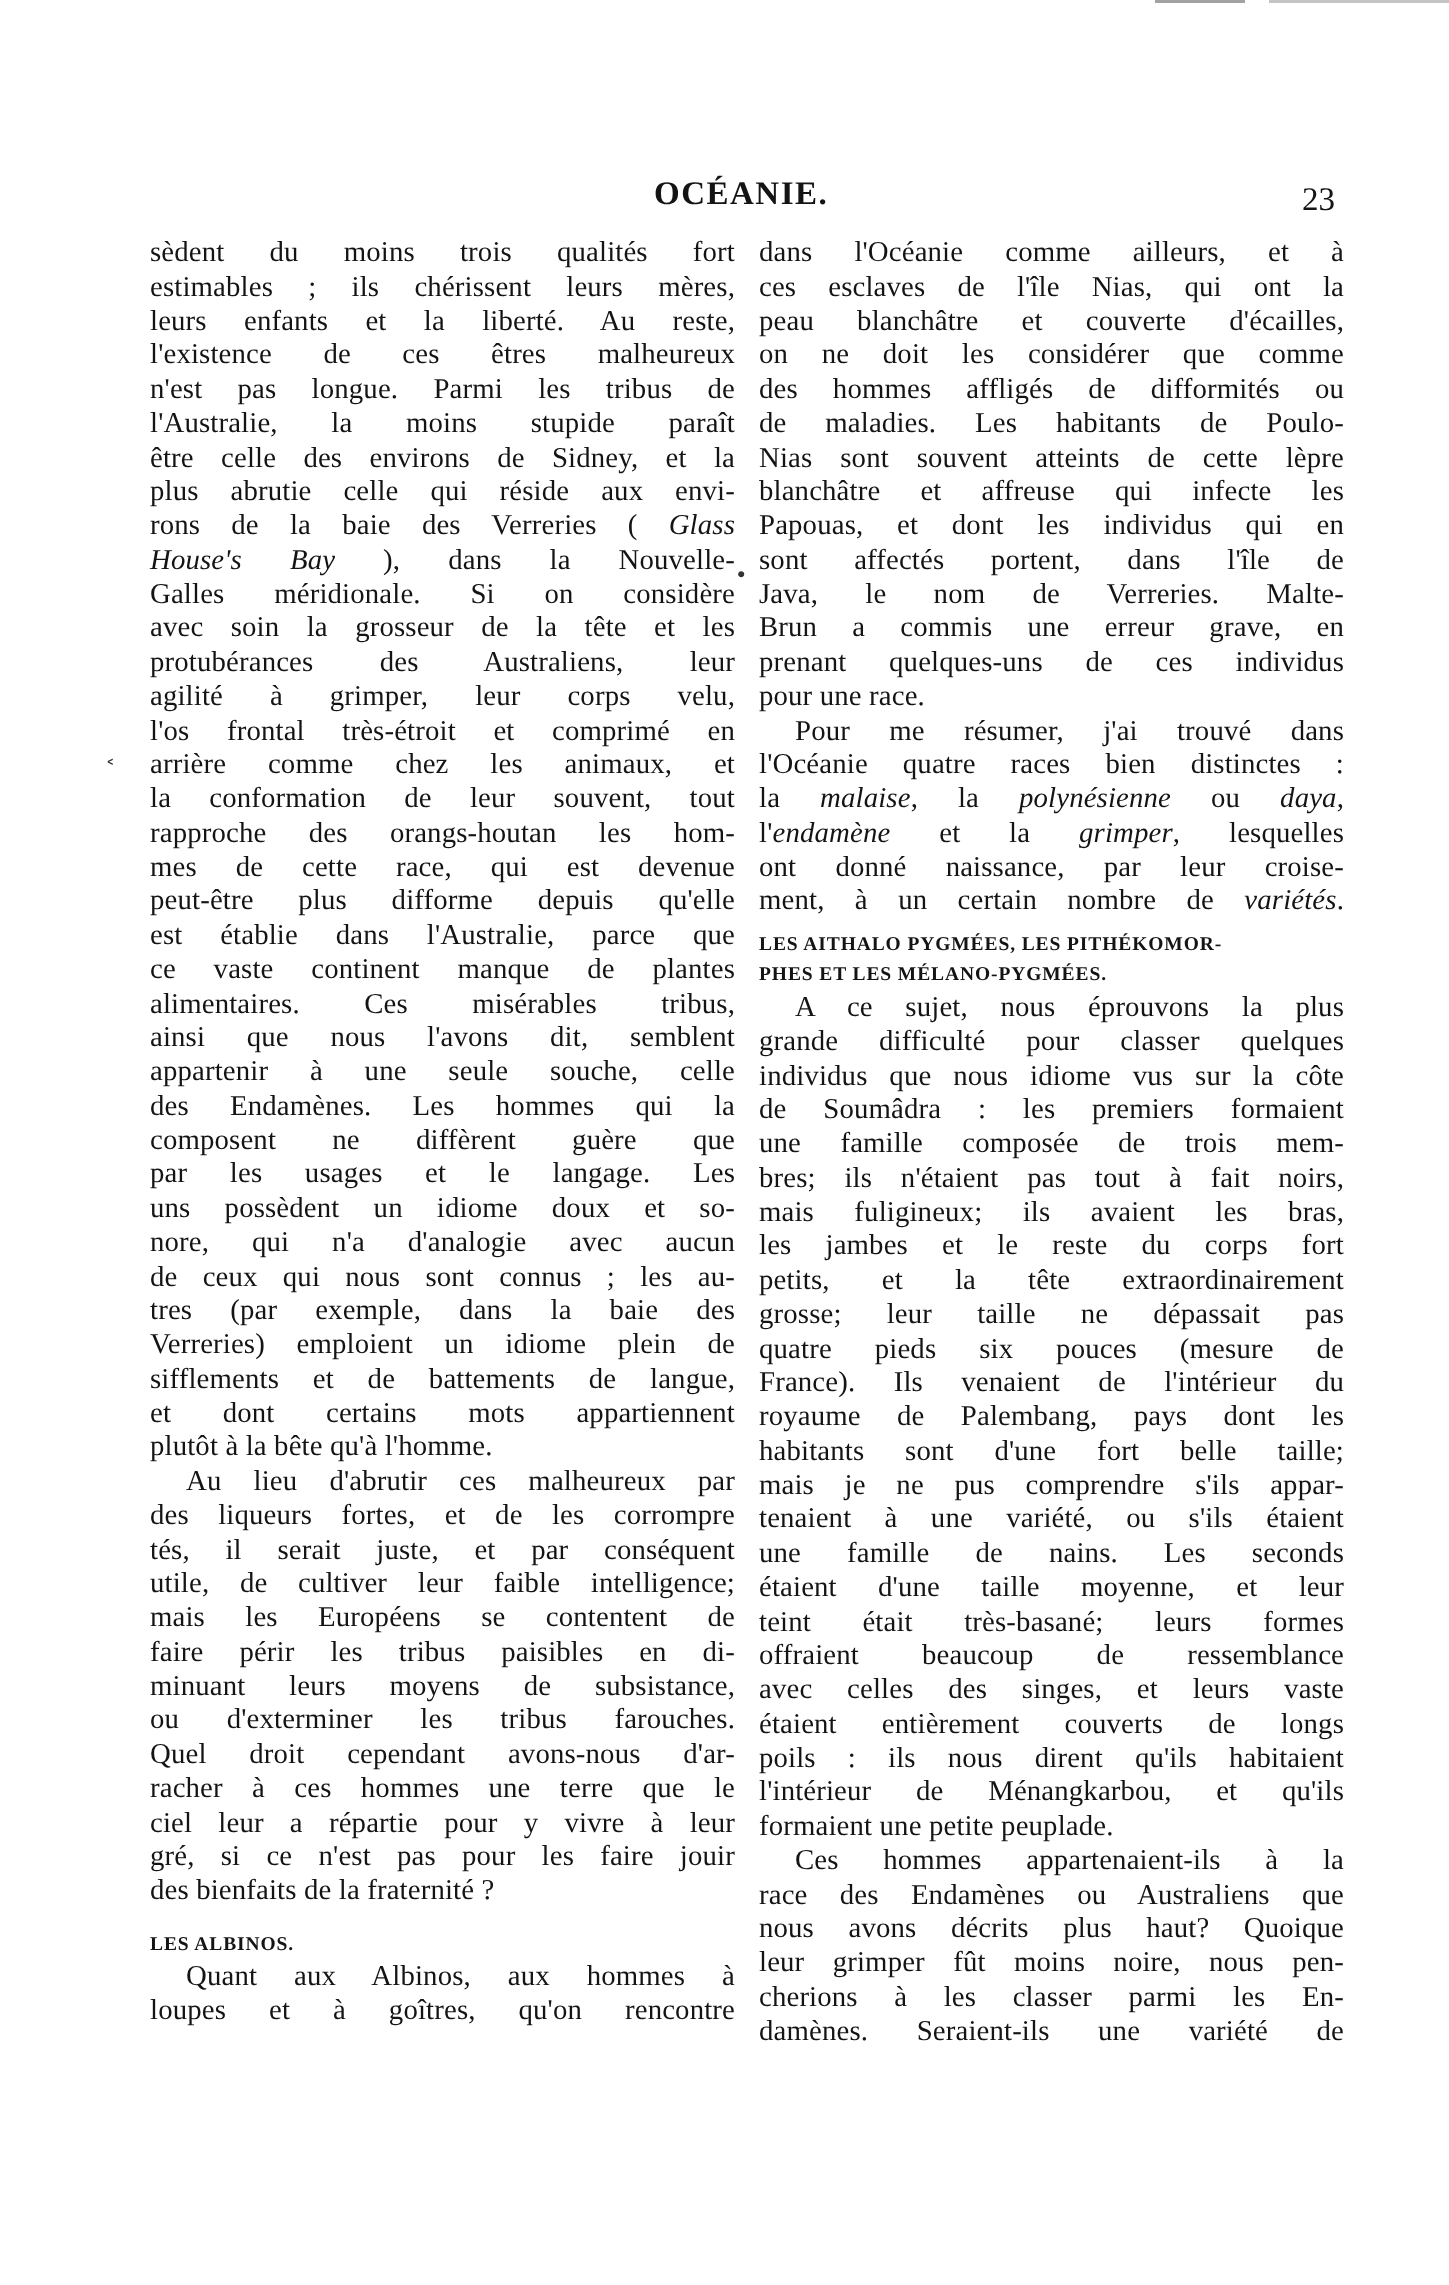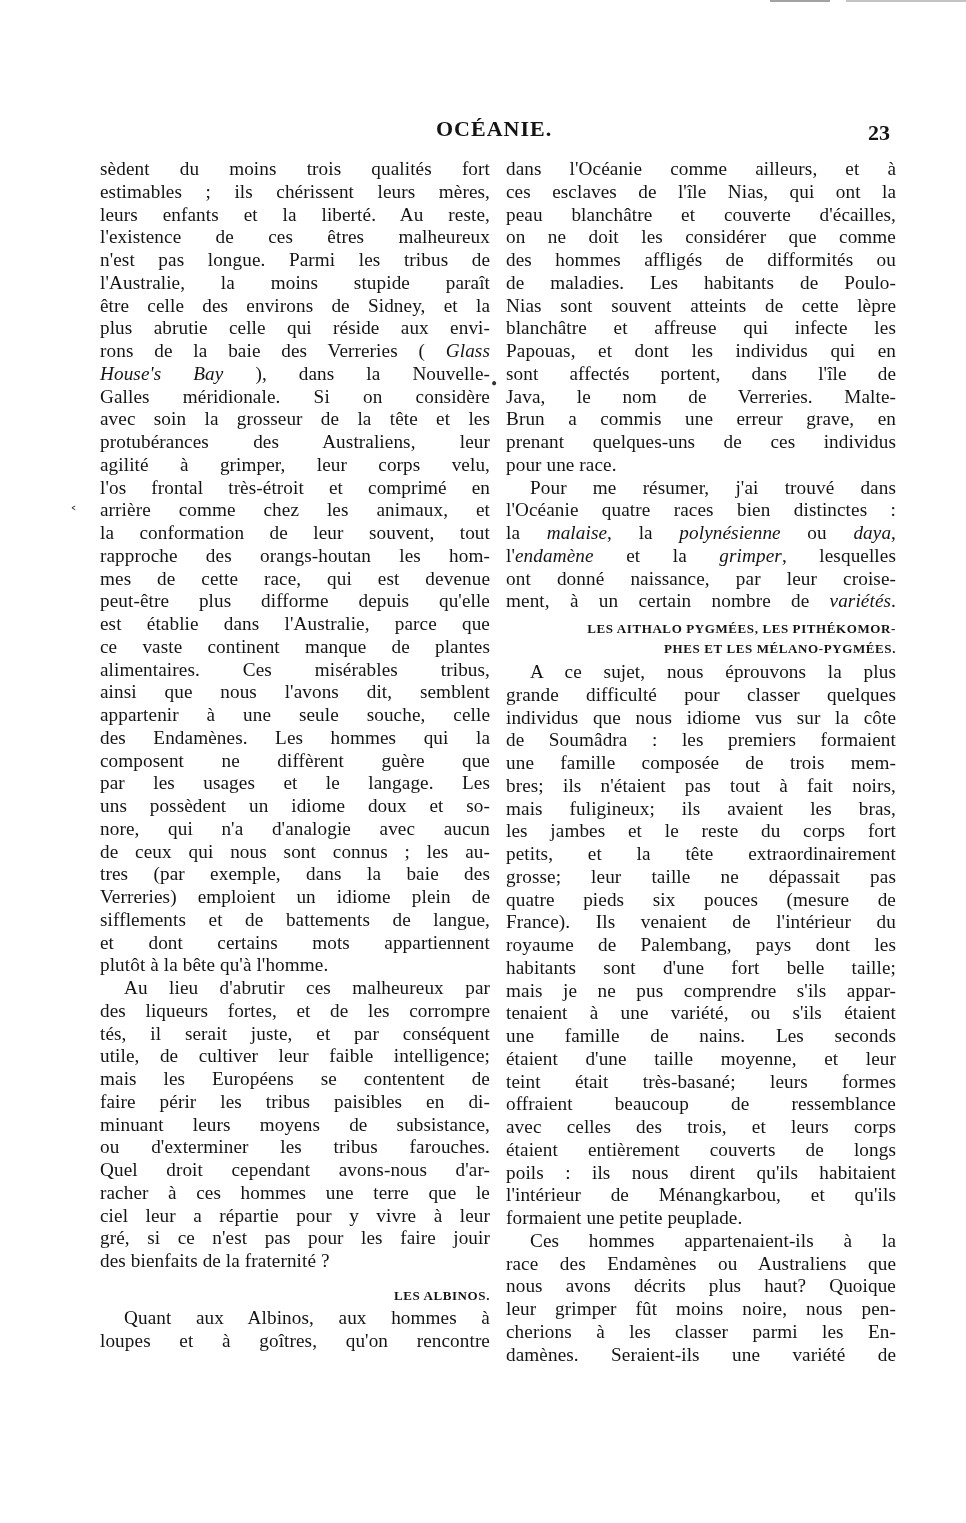--- a/index.html
+++ b/index.html
@@ -2,32 +2,32 @@
 <html><head>
 <meta charset="utf-8">
 <style>
   html, body { margin:0; padding:0; background:#ffffff; }
   body { width:966px; height:1523px; position:relative; overflow:hidden;
          font-family:"DejaVu Serif", "Liberation Serif", serif; color:#141414; }
   .rule-top { position:absolute; top:0; height:2px; background:#555; opacity:.55; }
   .running-head { position:absolute; top:112px; left:0; width:913px; height:34px; }
   .running-title { position:absolute; left:436px; top:4px; font-size:22px; letter-spacing:1px;
                    font-family:"Liberation Serif", serif; font-weight:bold; }
-  .page-number { position:absolute; left:868px; top:8px; font-size:22px; font-weight:bold;
+  .page-number { position:absolute; left:868px; top:8px; font-size:22px; font-weight:normal;
                  font-family:"Liberation Serif", serif; }
   .column { position:absolute; top:158px; width:390px; }
   .col-left { left:100px; }
   .col-right { left:506px; }
   .line { height:22.75px; line-height:22.75px; font-size:19.2px; white-space:nowrap;
           text-align:justify; text-align-last:justify; font-family:"Liberation Serif", serif;
           letter-spacing:0.1px; }
   .line.last { text-align-last:left; }
   .line.indent { padding-left:24px; }
   .line i { font-style:italic;margin-top:48px; }
-  .section-heading { font-size:13px; font-weight:bold; text-align:right; letter-spacing:0.6px;
+  .section-heading { font-size:13px; font-weight:bold; text-align:left; letter-spacing:0.6px;
                      font-family:"Liberation Serif", serif; line-height:20px; }
   .sh-left { height:34px; line-height:46px; }
   .sh-right { padding-top:6px; height:48px; box-sizing:border-box; }
   .mark { position:absolute; font-size:14px; color:#333; }
 </style>
 </head>
 <body>
 
 <div class="rule-top" style="left:770px;width:60px;"></div>
 <div class="rule-top" style="left:846px;width:120px;opacity:.35;"></div>
@@ -144,21 +144,21 @@
     <div class="line">quatre pieds six pouces (mesure de</div>
     <div class="line">France). Ils venaient de l'intérieur du</div>
     <div class="line">royaume de Palembang, pays dont les</div>
     <div class="line">habitants sont d'une fort belle taille;</div>
     <div class="line">mais je ne pus comprendre s'ils appar-</div>
     <div class="line">tenaient à une variété, ou s'ils étaient</div>
     <div class="line">une famille de nains. Les seconds</div>
     <div class="line">étaient d'une taille moyenne, et leur</div>
     <div class="line">teint était très-basané; leurs formes</div>
     <div class="line">offraient beaucoup de ressemblance</div>
-    <div class="line">avec celles des trois, et leurs corps</div>
+    <div class="line">avec celles des singes, et leurs vaste</div>
     <div class="line">étaient entièrement couverts de longs</div>
     <div class="line">poils : ils nous dirent qu'ils habitaient</div>
     <div class="line">l'intérieur de Ménangkarbou, et qu'ils</div>
     <div class="line last">formaient une petite peuplade.</div>
   </div>
   <div>
     <div class="line indent">Ces hommes appartenaient-ils à la</div>
     <div class="line">race des Endamènes ou Australiens que</div>
     <div class="line">nous avons décrits plus haut? Quoique</div>
     <div class="line">leur grimper fût moins noire, nous pen-</div>

